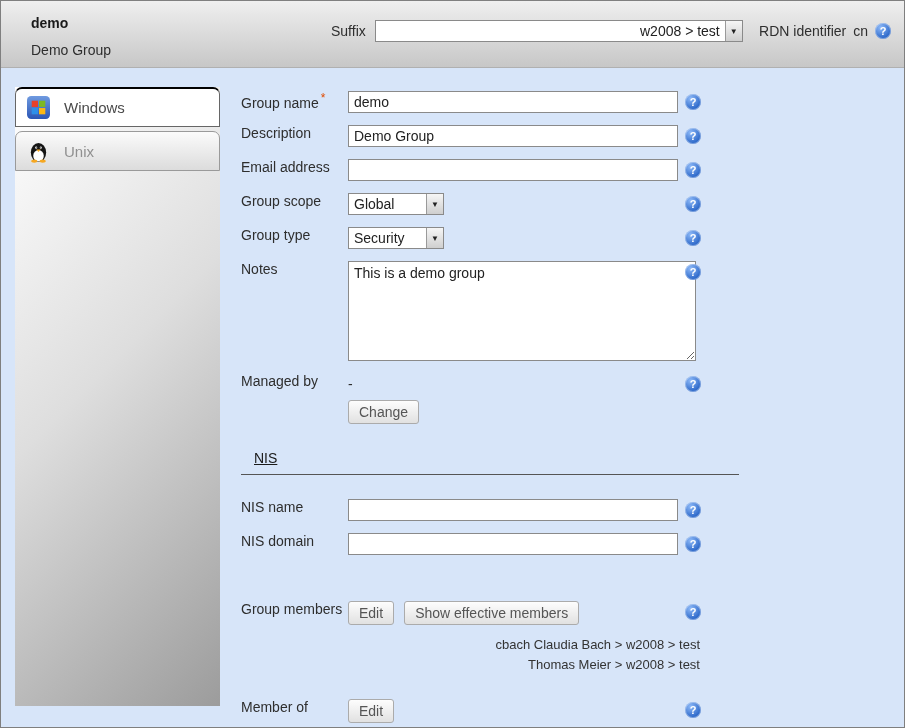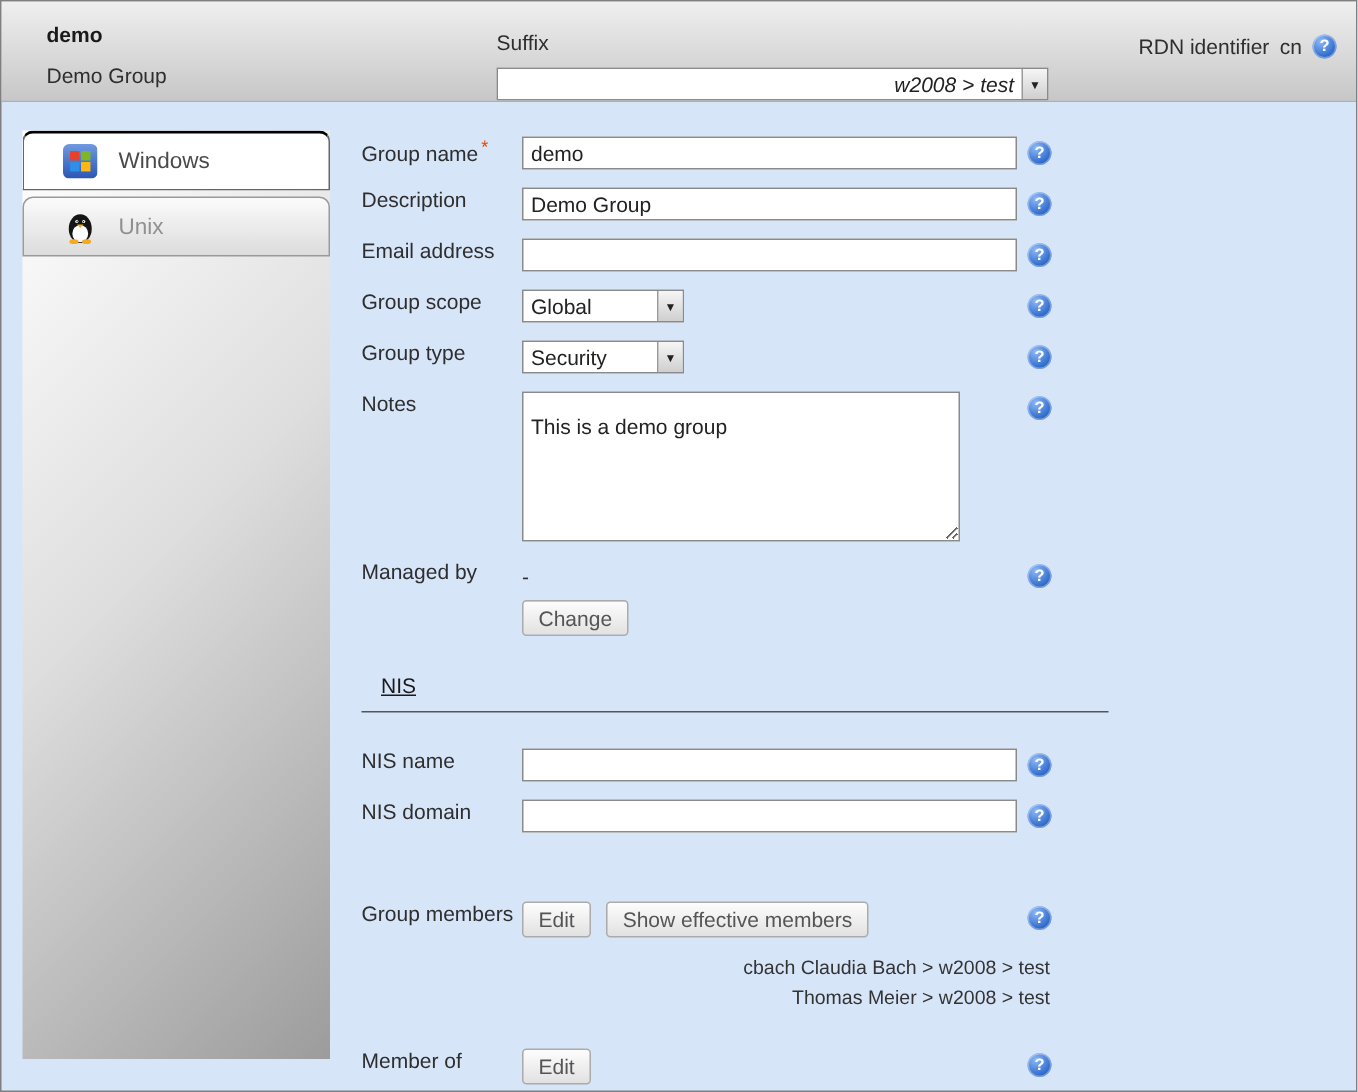--- a/index.html
+++ b/index.html
@@ -10,65 +10,65 @@
           border:1px solid #7f7f7f; overflow:hidden; }
 
   
   .header { position:absolute; top:0; left:0; right:0; height:67px;
             background:linear-gradient(#efefef,#c7c7c7);
             border-bottom:1px solid #b0b0b0; }
   .header-title { position:absolute; left:30px; top:14px; font-size:14px;
                   font-weight:bold; color:#1a1a1a; }
   .header-subtitle { position:absolute; left:30px; top:41px; font-size:14px; color:#2e2e2e; }
   .suffix-group { position:absolute; left:330px; top:19px; display:flex;
-                  gap:9px;flex-direction:column; }
+                  align-items:center; gap:9px; }
   .field-label { font-size:14px; color:#2e2e2e; white-space:nowrap; }
   .dropdown { display:flex; align-items:stretch; background:#fff;
               border:1px solid #8a8a8a; height:22px; cursor:pointer; }
   .dd-value { flex:1; font-size:14px; color:#222; padding:2px 5px 0 5px;
               overflow:hidden; white-space:nowrap; }
   .suffix-dd { width:368px; }
-  .suffix-dd .dd-value { text-align:right;font-style:italic; }
+  .suffix-dd .dd-value { text-align:right; }
   .dd-btn { width:17px; background:linear-gradient(#f6f6f6,#cfcfcf);
             border-left:1px solid #9a9a9a; display:flex; align-items:center;
             justify-content:center; font-size:8px; color:#222; }
   .rdn-group { position:absolute; right:13px; top:22px; display:flex;
                align-items:flex-start; gap:7px; }
 
   .help { width:16px; height:16px; border-radius:50%;
           background:radial-gradient(circle at 35% 28%, #8db9f8, #2a66c8 72%);
           color:#fff; font-weight:bold; font-size:11px; line-height:16px;
           display:inline-flex; align-items:center; justify-content:center;
           cursor:pointer; flex:none; box-shadow:0 0 0 1px rgba(255,255,255,.35) inset; }
 
   
   .sidebar { position:absolute; left:14px; top:86px; width:205px; height:619px;
              background:linear-gradient(135deg,#ffffff 0%,#dedede 45%,#9c9c9c 100%); }
-  .tab { display:flex; align-items:center; gap:13px; height:40px; padding-left:24px;
+  .tab { display:flex; align-items:center; gap:13px; height:40px; padding-left:9px;
          border:1px solid #9a9a9a; border-radius:7px 7px 0 0; margin-bottom:4px;
          cursor:pointer; }
   .tab-active { background:#fff; border-color:#666; border-top:2px solid #000; }
   .tab-inactive { background:linear-gradient(#fbfbfb,#dcdcdc); }
   .tab-icon { width:26px; height:26px; display:flex; align-items:center;
               justify-content:center; }
   .tab-label { font-size:15px; color:#4a4a4a; }
   .tab-inactive .tab-label { color:#909090; }
 
   
   .content { position:absolute; left:240px; top:90px; width:498px; }
   .row { position:relative; margin-bottom:12px; min-height:22px; }
   .row .label { position:absolute; left:0; top:0; font-size:14px; color:#2e2e2e; }
   .req { color:#e04a00; font-size:12px; vertical-align:super; margin-left:2px; }
   .ctrl { margin-left:107px; }
   .text-input { width:330px; height:22px; border:1px solid #8a8a8a; background:#fff;
                 font-size:14px; font-family:inherit; padding:0 5px; color:#222; }
   .row .help { position:absolute; left:444px; top:3px; }
-  .sel { width:108px; }
-  textarea.notes { width:292px; height:100px; border:1px solid #8a8a8a;
-                   font-family:inherit; font-size:14px; padding:14px 5px;
+  .sel { width:96px; }
+  textarea.notes { width:348px; height:100px; border:1px solid #8a8a8a;
+                   font-family:inherit; font-size:14px; padding:3px 5px;
                    color:#222; resize:both; display:block; }
   .btn { display:inline-block; background:linear-gradient(#fdfdfd,#e1e1e1);
          border:1px solid #ababab; border-radius:3px; padding:3px 10px;
          font-size:14px; color:#555; cursor:pointer; font-family:inherit; }
   .managed-value { font-size:14px; color:#2e2e2e; padding-top:3px; margin-bottom:8px; }
   .section-head { border-bottom:1px solid #555; padding:0 0 7px 13px;
                   margin:24px 0 24px 0; }
   .section-head span { font-weight:normal; font-size:14px; color:#1a1a1a;
                        text-decoration:underline; }
   .btn-row { display:flex; gap:10px; align-items:flex-start; }

